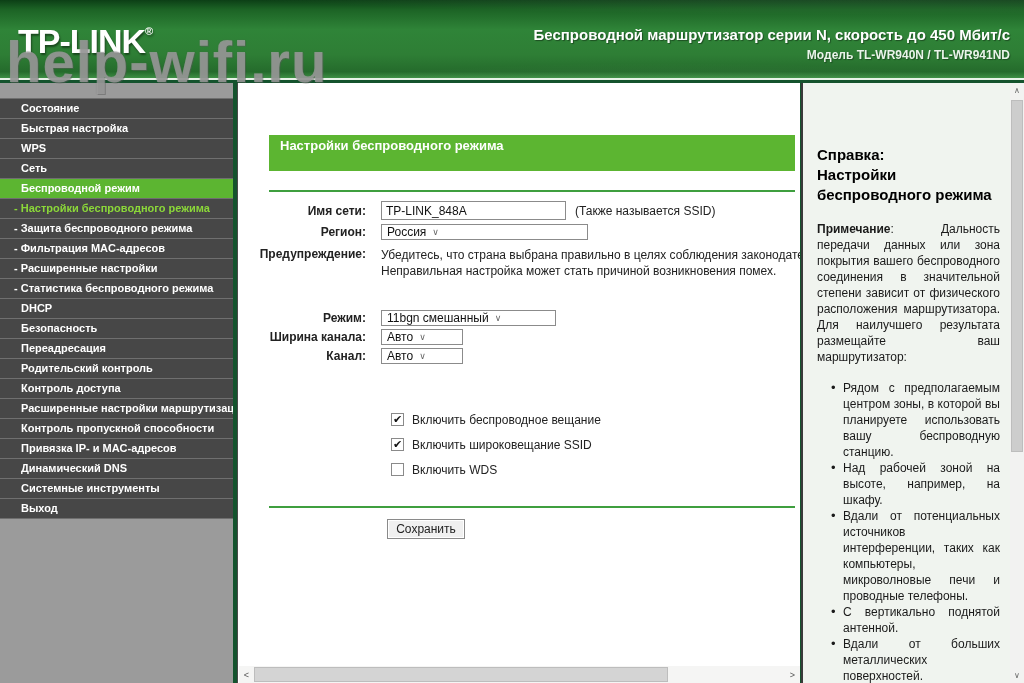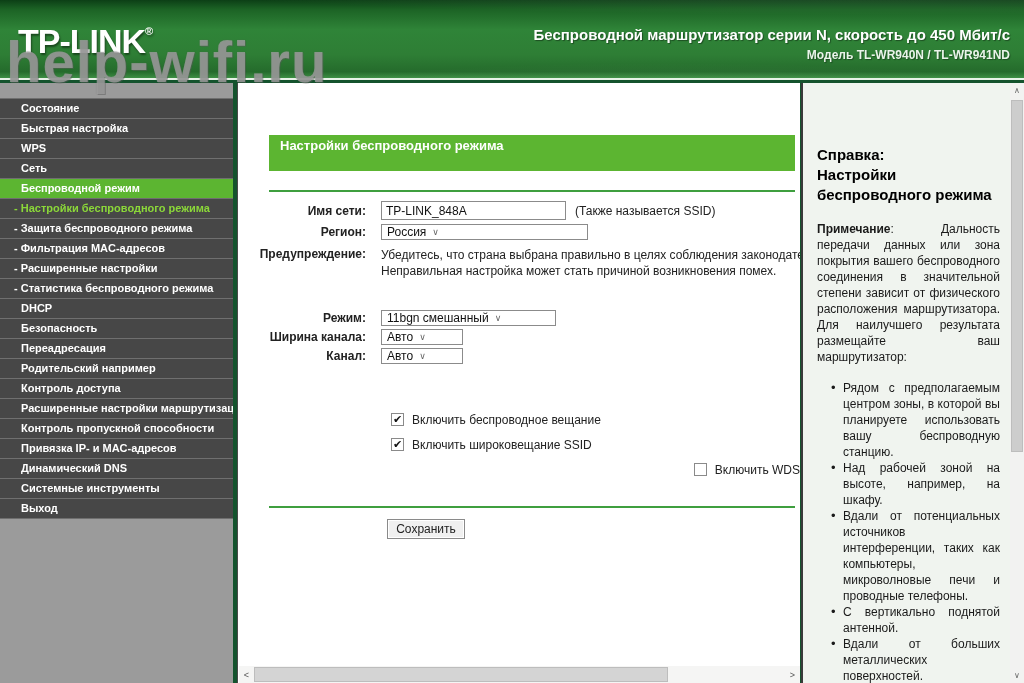--- a/index.html
+++ b/index.html
@@ -103,21 +103,21 @@
         <div class="side-item">Сеть</div>
         <div class="side-item active">Беспроводной режим</div>
         <div class="side-item sub active-sub">- Настройки беспроводного режима</div>
         <div class="side-item sub">- Защита беспроводного режима</div>
         <div class="side-item sub">- Фильтрация MAC-адресов</div>
         <div class="side-item sub">- Расширенные настройки</div>
         <div class="side-item sub">- Статистика беспроводного режима</div>
         <div class="side-item">DHCP</div>
         <div class="side-item">Безопасность</div>
         <div class="side-item">Переадресация</div>
-        <div class="side-item">Родительский например</div>
+        <div class="side-item">Родительский контроль</div>
         <div class="side-item">Контроль доступа</div>
         <div class="side-item">Расширенные настройки маршрутизации</div>
         <div class="side-item">Контроль пропускной способности</div>
         <div class="side-item">Привязка IP- и MAC-адресов</div>
         <div class="side-item">Динамический DNS</div>
         <div class="side-item">Системные инструменты</div>
         <div class="side-item">Выход</div>
       </div>
   </div>
 
@@ -183,21 +183,21 @@
 
     <div style="margin-top:49px;" id="cb-group">
         <div class="cb-row" style="margin-top: 0px;">
           <span class="cb">✔</span>
           <span class="cb-label">Включить беспроводное вещание</span>
         </div>
         <div class="cb-row" style="margin-top: 12px;">
           <span class="cb">✔</span>
           <span class="cb-label">Включить широковещание SSID</span>
         </div>
-        <div class="cb-row" style="margin-top: 12px; justify-content: flex-end;">
+        <div class="cb-row" style="margin-top: 12px;">
           <span class="cb"></span>
           <span class="cb-label">Включить WDS</span>
         </div>
       </div>
 
     <div class="green-hr" style="margin-top:30px;"></div>
 
     <button class="save-btn">Сохранить</button>
 
     <div class="hscroll">

